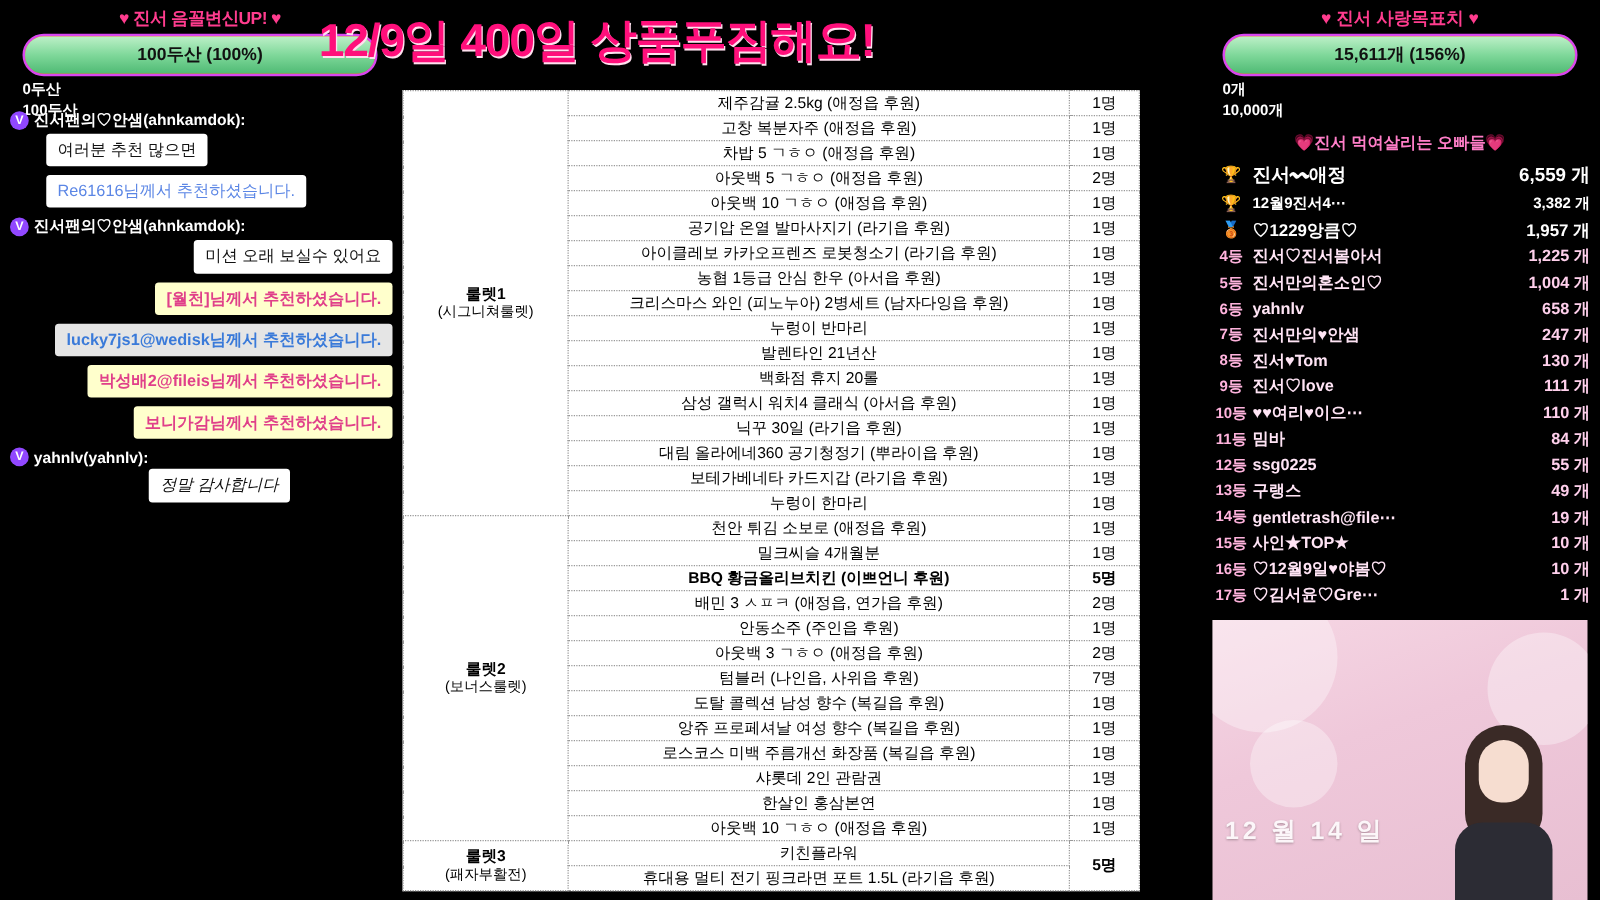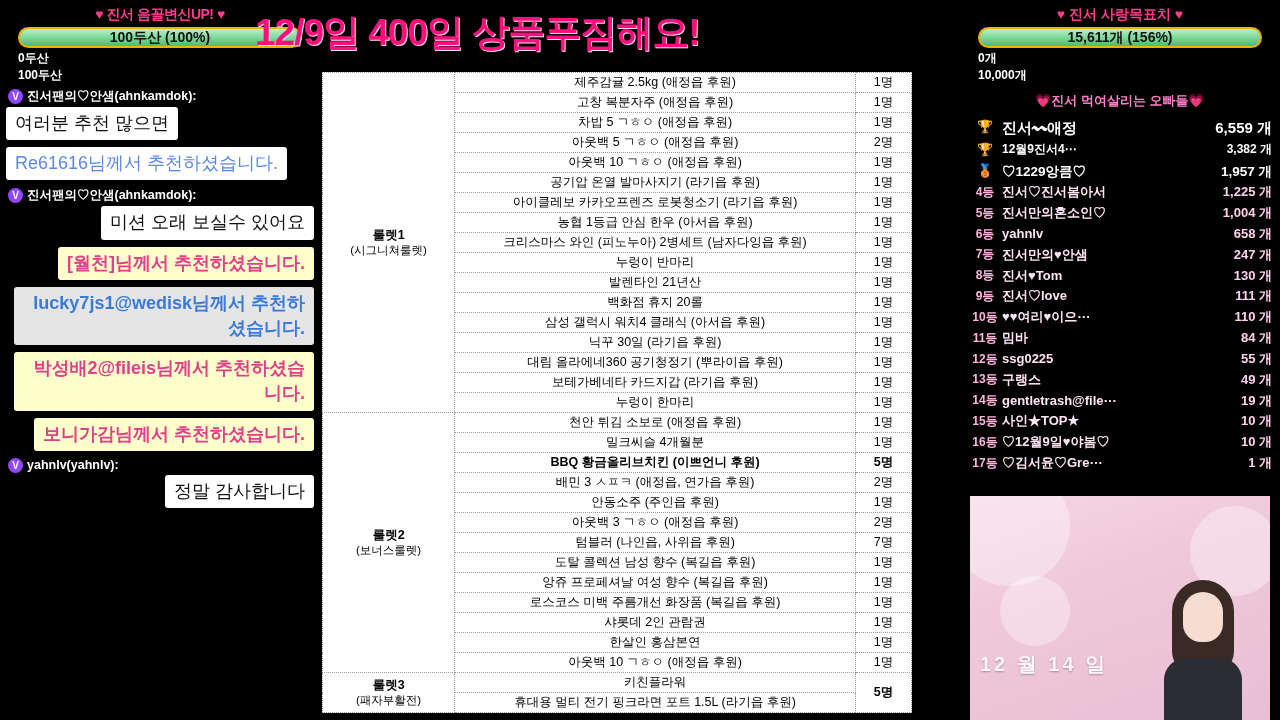--- a/index.html
+++ b/index.html
@@ -24,24 +24,24 @@
     text-align: center;
     color: #ff3c8e;
     font-weight: bold;
     font-size: 14px;
     padding: 6px 0 3px 0;
     letter-spacing: -0.5px;
   }
   .bar-outer {
     position: relative;
     margin: 0 18px;
-    height: 21px;
+    height: 34px;
     border-radius: 17px;
     background: #f97316;
-    border: 2px solid #eab308;
+    border: 2px solid #d946ef;
     overflow: hidden;
   }
   .bar-fill {
     position: absolute; left: 0; top: 0; bottom: 0;
     background: linear-gradient(180deg,#bdf0c8 0%, #7fd89a 50%, #4fba74 100%);
   }
   .bar-text {
     position: absolute; left: 0; right: 0; top: 0; bottom: 0;
     display: flex; align-items: center; justify-content: center;
     color: #111; font-weight: bold; font-size: 14px;
@@ -66,23 +66,24 @@
   .chat-name .mod {
     display: inline-block; width: 15px; height: 15px; border-radius: 50%;
     background: #9147ff; color: #fff; font-size: 10px; line-height: 15px;
     text-align: center; font-weight: bold;
   }
   .bubble {
     display: inline-block;
     background: #fff; color: #111;
     border-radius: 3px;
     padding: 4px 9px;
-    font-size: 18px;
+    font-size: 13px;
     line-height: 1.4;
     max-width: 300px;
+    margin-left: 31px;
   }
   .bubble.blue { color: #5b86e5; }
   .bubble.yellow { background: #ffffcc; color: #e0408a; font-weight: bold; }
   .bubble.yellow2 { background: #e5e5e5; color: #3a7ad9; font-weight: bold; }
 
   
   #center-title {
     position: absolute; left: 255px; top: 8px; width: 770px;
     text-align: left;
     color: #ff0f7b;
@@ -230,21 +231,21 @@
           <div style="text-align: right;"><div class="bubble yellow">박성배2@fileis님께서 추천하셨습니다.</div></div>
         </div>
         <div class="chat-row">
           <div style="text-align: right;"><div class="bubble yellow">보니가감님께서 추천하셨습니다.</div></div>
         </div>
         <div class="chat-row">
           <div class="chat-name">
             <span class="mod">V</span>
             <span>yahnlv(yahnlv):</span>
           </div>
-          <div style="text-align: right;"><div class="bubble ">정말 감사합니다</div></div>
+          <div style="text-align: center; font-style: italic;"><div class="bubble ">정말 감사합니다</div></div>
         </div>
       </div>
   </div>
 
   <div id="center-title">12/9일 400일 상품푸짐해요!</div>
 
   <div id="table-wrap">
     <table class="prize">
       <tbody id="prize-body">
           <tr class="grp-top">

